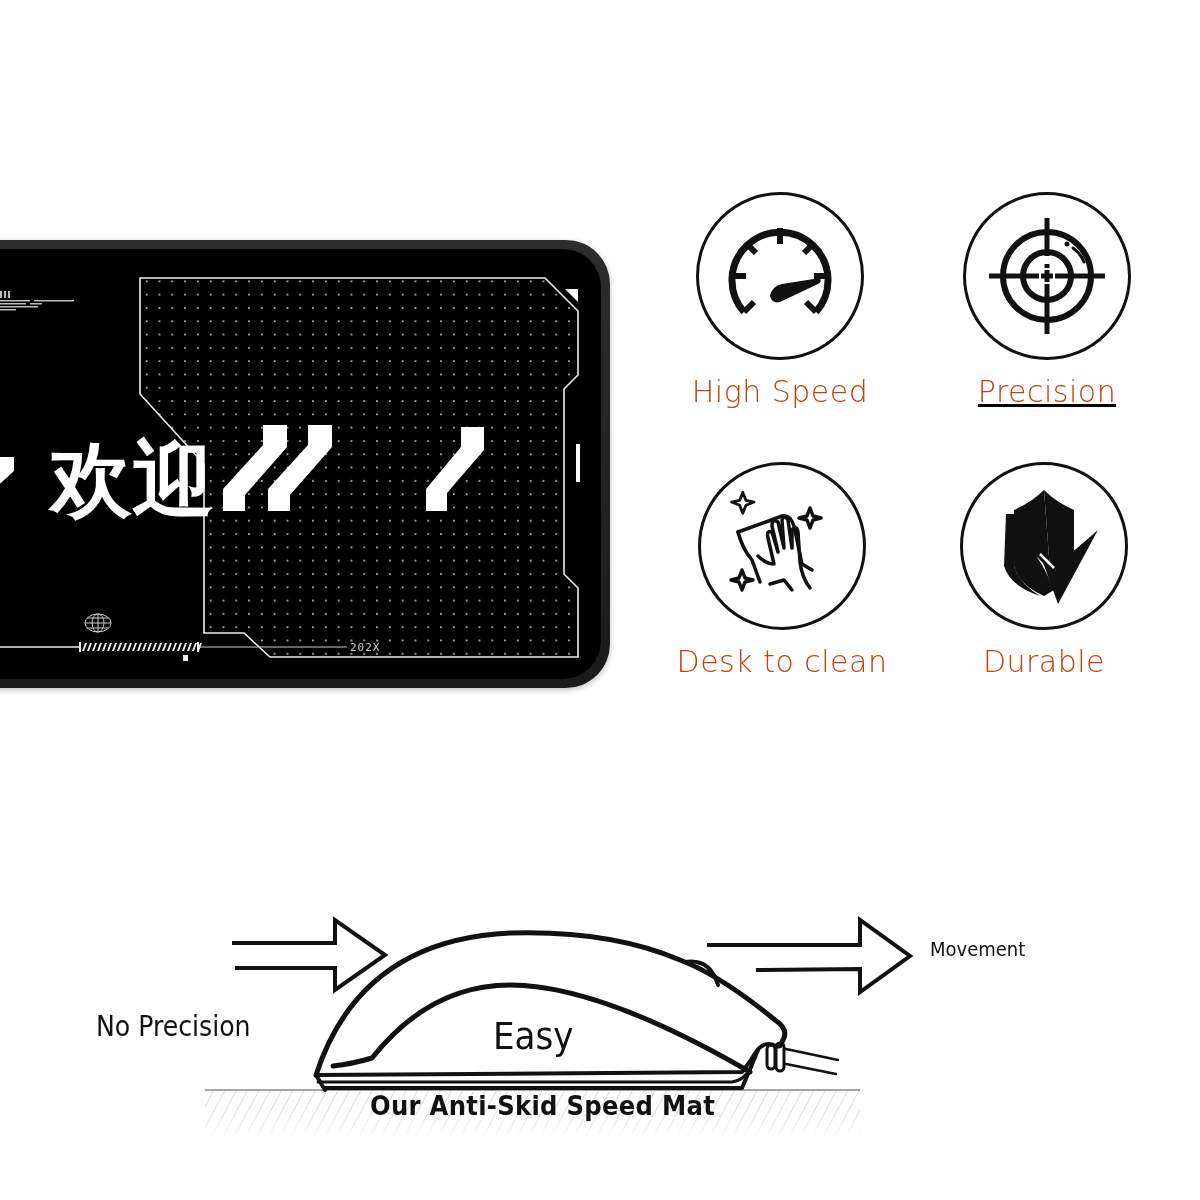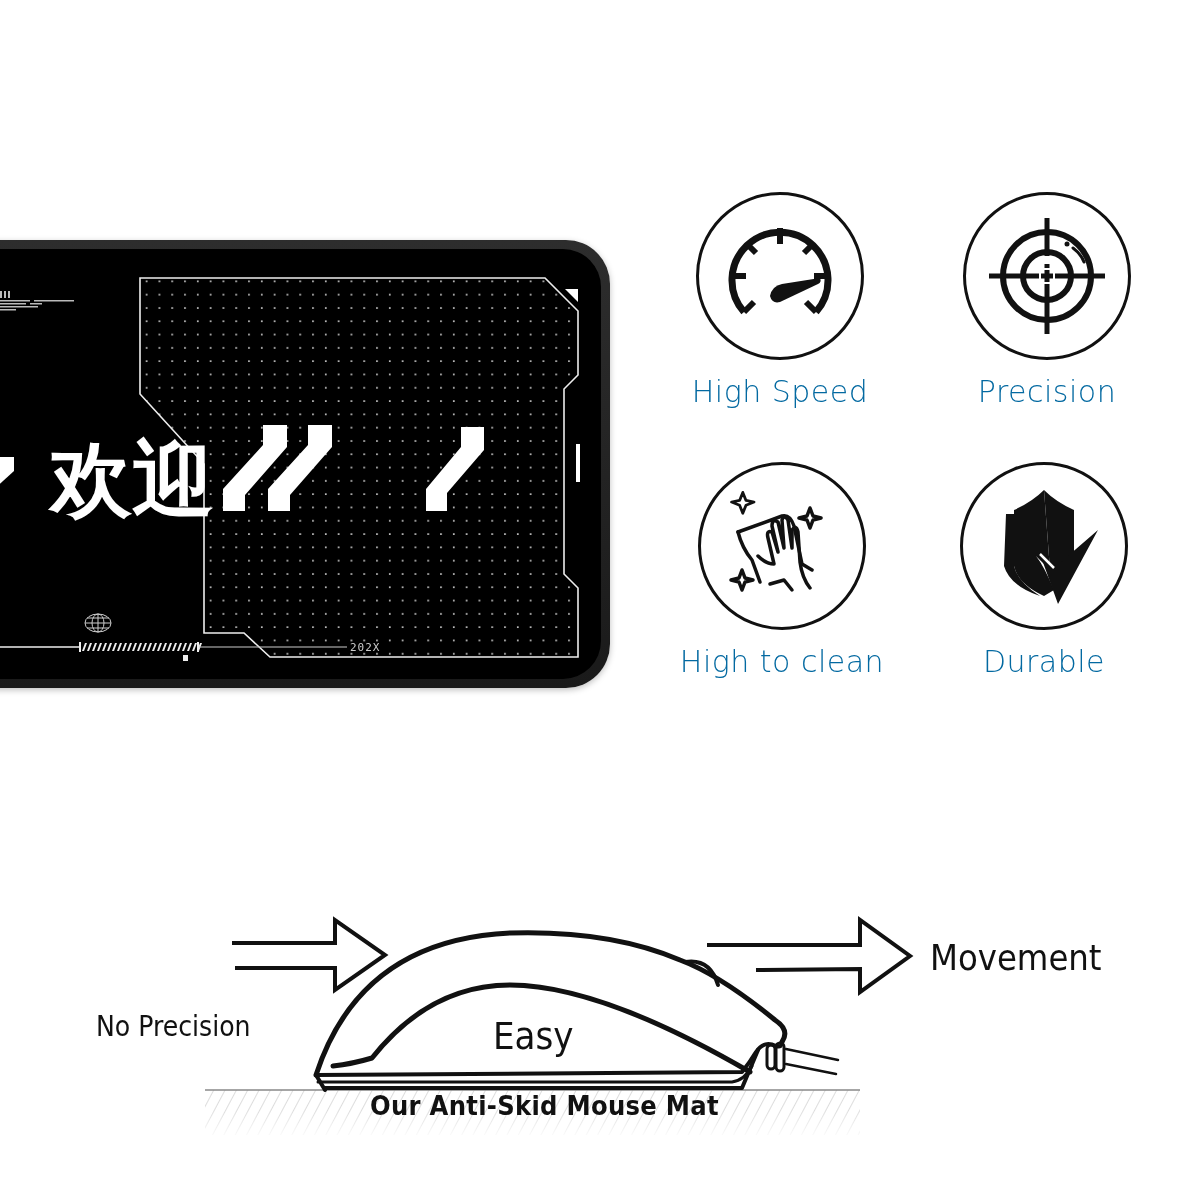--- a/index.html
+++ b/index.html
@@ -19,29 +19,29 @@
   }
   #mat-svg { position: absolute; left: 40px; top: 0; }
 
   
   .feature { position: absolute; width: 260px; text-align: center; }
   .feature .circle {
     width: 168px; height: 168px; border: 3px solid #111; border-radius: 50%;
     margin: 0 auto; display: flex; align-items: center; justify-content: center; box-sizing: border-box;
   }
   .feature .label {
-    font-family: "DejaVu Sans", sans-serif; font-weight: 300; font-size: 30px; color: #0369a1;
+    font-family: "DejaVu Sans", sans-serif; font-weight: 300; font-size: 30px; color: #c2410c;
     margin-top: 14px; letter-spacing: 0.5px;
   }
 
   
   #diagram { position: absolute; left: 0; top: 880px; width: 1200px; height: 300px; }
   .diag-text { position: absolute; font-family: "DejaVu Sans Condensed", "DejaVu Sans", sans-serif; color: #111; }
   #no-resistance { left: 96px; top: 130px; font-size: 28px; }
-  #movement { left: 930px; top: 57px; font-size: 36px; }
+  #movement { left: 930px; top: 57px; font-size: 20px; }
   #mouse-label { left: 493px; top: 134px; font-size: 38px; }
   #mat-label { left: 370px; top: 210px; font-size: 27px; font-weight: bold; letter-spacing: 0.3px; }
 </style>
 </head>
 <body>
 
 <div id="mat">
   <div id="mat-inner">
     <svg id="mat-svg" width="610" height="430" viewBox="0 0 610 430">
       <defs>
@@ -115,21 +115,21 @@
       <line x1="12" y1="60" x2="26" y2="60" stroke="#111" stroke-width="6"></line>
       <line x1="108" y1="60" x2="94" y2="60" stroke="#111" stroke-width="6"></line>
       <line x1="24" y1="96" x2="34" y2="86" stroke="#111" stroke-width="6"></line>
       <line x1="96" y1="96" x2="86" y2="86" stroke="#111" stroke-width="6"></line>
       <path d="M50 80 Q52 70 62 68 L100 62 Q102 66 98 68 L60 86 Q52 88 50 80 Z" fill="#111"></path>
     </svg>
   </div>
   <div class="label">High Speed</div>
 </div>
 
-<div class="feature" style="left:917px; top:192px;">
+<div class="feature" style="left:917px; top:192px;text-decoration:underline;">
   <div class="circle">
     <svg width="120" height="120" viewBox="0 0 120 120">
       <circle cx="60" cy="60" r="44" fill="none" stroke="#111" stroke-width="6"></circle>
       <circle cx="60" cy="60" r="24" fill="none" stroke="#111" stroke-width="6"></circle>
       <line x1="60" y1="2" x2="60" y2="52" stroke="#111" stroke-width="5" stroke-dasharray="38 8 4"></line>
       <line x1="60" y1="68" x2="60" y2="118" stroke="#111" stroke-width="5"></line>
       <line x1="2" y1="60" x2="52" y2="60" stroke="#111" stroke-width="5"></line>
       <line x1="68" y1="60" x2="118" y2="60" stroke="#111" stroke-width="5"></line>
       <line x1="54" y1="60" x2="66" y2="60" stroke="#111" stroke-width="5"></line>
       <line x1="60" y1="54" x2="60" y2="66" stroke="#111" stroke-width="5"></line>
@@ -148,21 +148,21 @@
         <path d="M16 46 L60 30 Q68 28 72 40 L80 78 L90 84"></path>
         <path d="M16 46 Q20 62 30 74 L38 96"></path>
         <path d="M48 98 L62 94 L70 104"></path>
         <path d="M36 70 Q44 78 52 78 L46 52 Q44 44 50 46 L56 66 L50 40 Q50 32 56 36 L62 62 L60 34 Q62 28 66 34 L70 62 L70 44 Q74 38 76 46 L78 76 Q80 92 88 102"></path>
         <path d="M26 8 L30 18 L40 20 L30 24 L26 34 L22 24 L12 20 L22 18 Z" transform="translate(0,0) scale(0.8)"></path>
         <path d="M88 22 L91 30 L99 32 L91 34 L88 42 L85 34 L77 32 L85 30 Z"></path>
         <path d="M20 84 L23 92 L31 94 L23 96 L20 104 L17 96 L9 94 L17 92 Z"></path>
       </g>
     </svg>
   </div>
-  <div class="label">High to clean</div>
+  <div class="label">Desk to clean</div>
 </div>
 
 <div class="feature" style="left:914px; top:462px;">
   <div class="circle">
     <svg width="120" height="120" viewBox="0 0 120 120">
       <path d="M60 4 Q72 16 90 24 L90 72 L78 90 L66 84 Z" fill="#111"></path>
       <path d="M60 4 Q48 16 30 24 L30 80 Q34 98 60 110 L70 104 Q60 80 52 70 L66 84 Z" fill="#111"></path>
       <path d="M22 28 L30 28 L30 80 Q34 96 56 110 Q26 100 20 80 Z" fill="#111"></path>
       <path d="M56 68 L70 82 L114 44 L74 118 Z" fill="#111"></path>
       <path d="M56 68 L70 82" stroke="#fff" stroke-width="2.5"></path>
@@ -205,14 +205,14 @@
       <path d="M758 1050 L742 1088 L325 1088" stroke-width="4"></path>
       <rect x="767" y="1045" width="8" height="24" rx="4" stroke-width="3"></rect>
       <rect x="776" y="1043" width="8" height="28" rx="4" stroke-width="3"></rect>
       <path d="M786 1049 L838 1060 M786 1064 L836 1074" stroke-width="2.5"></path>
     </g>
   </svg>
 
   <div id="no-resistance" class="diag-text">No Precision</div>
   <div id="movement" class="diag-text">Movement</div>
   <div id="mouse-label" class="diag-text">Easy</div>
-  <div id="mat-label" class="diag-text">Our Anti-Skid Mouse Mat</div>
+  <div id="mat-label" class="diag-text">Our Anti-Skid Speed Mat</div>
 </div>
 
 </body></html>

